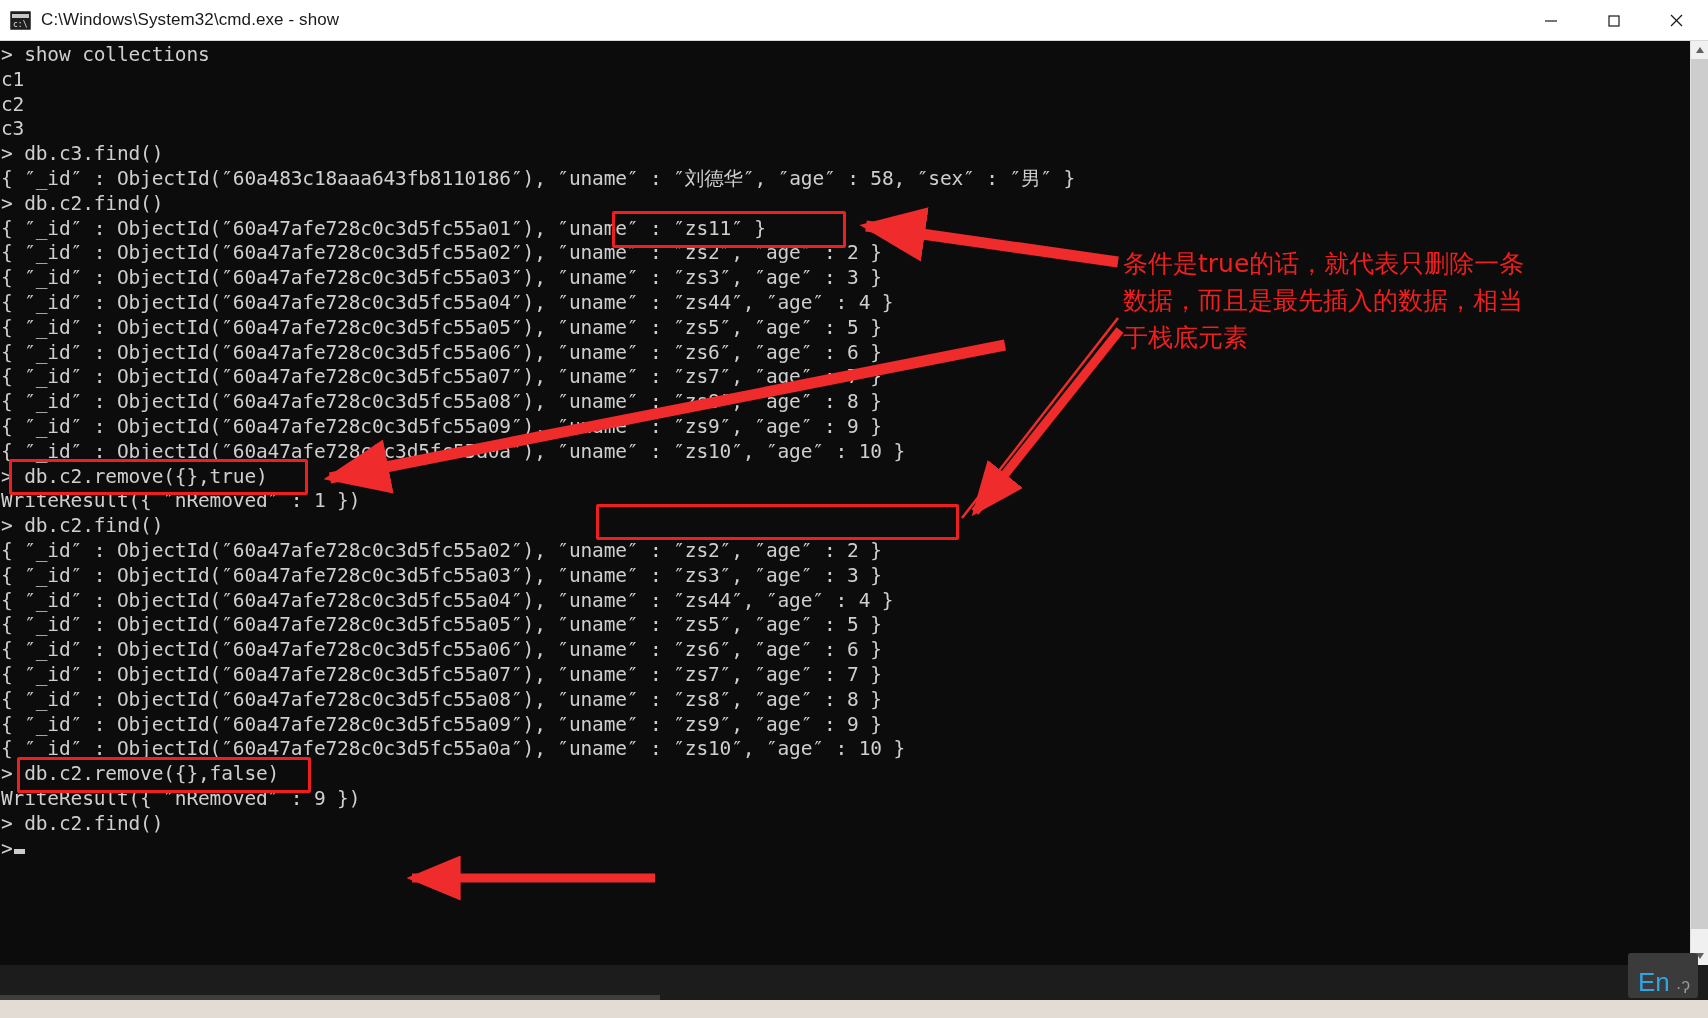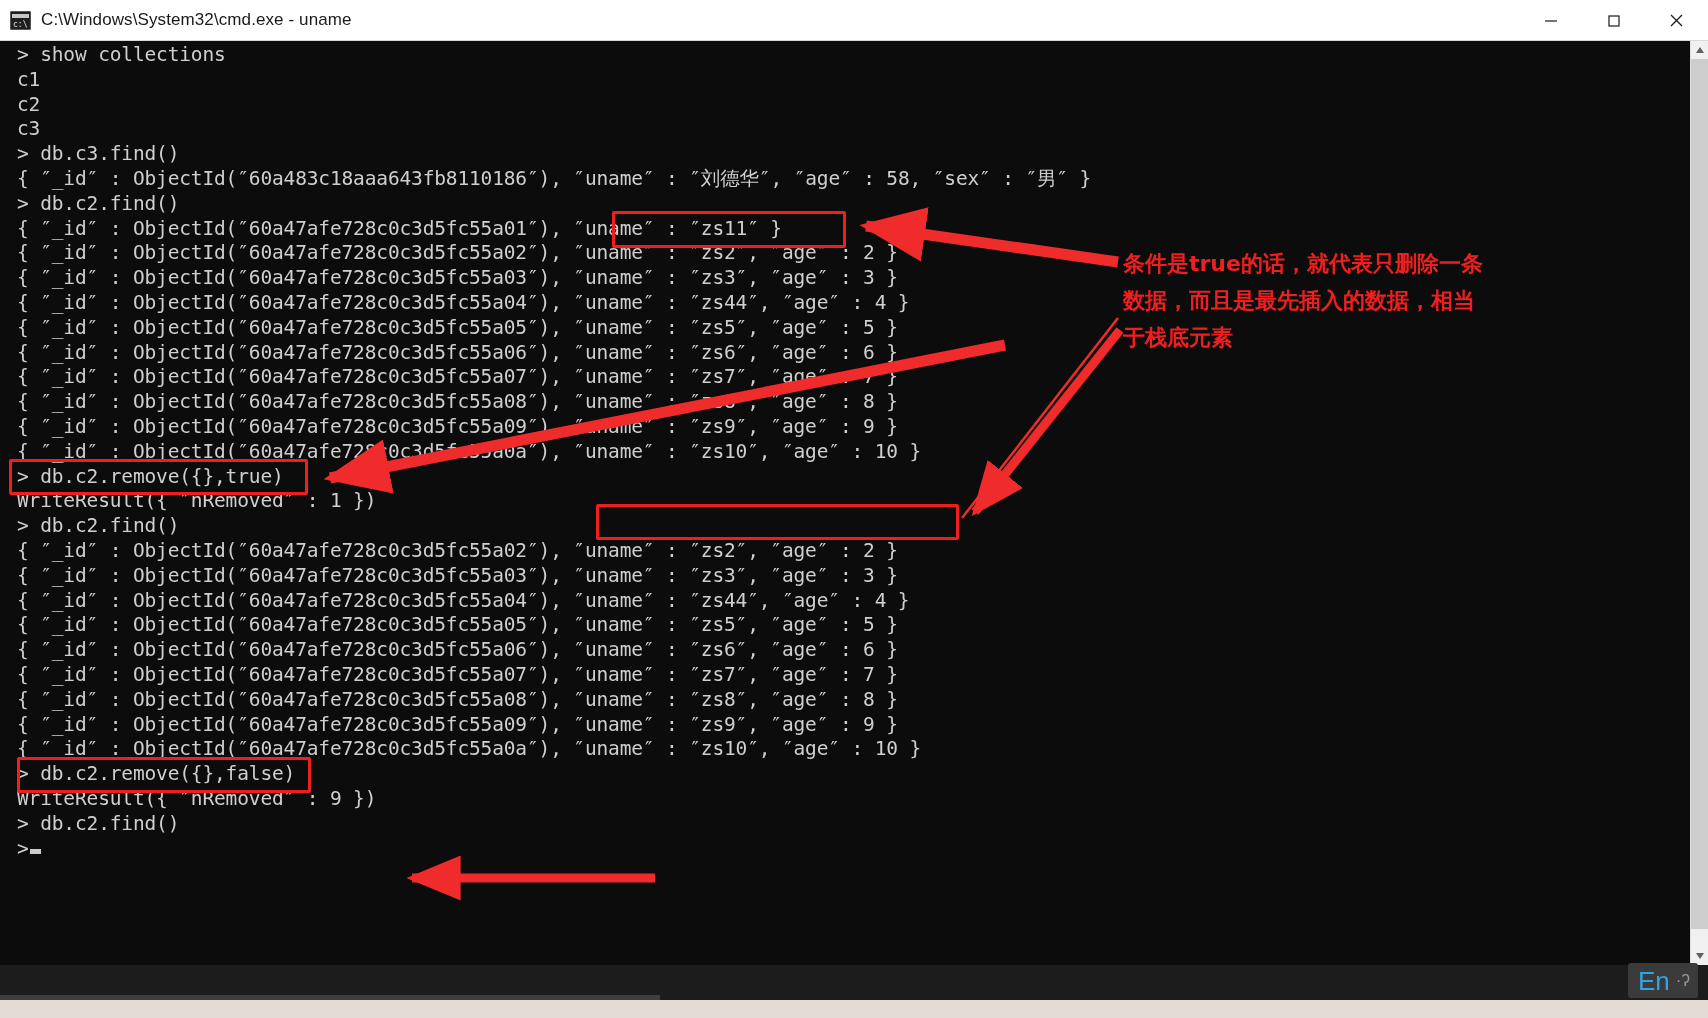--- a/index.html
+++ b/index.html
@@ -99,21 +99,21 @@
     padding: 2px 0 0 0;
     font-family: "DejaVu Sans Mono", "Liberation Mono", monospace;
     font-size: 19.5px;
     line-height: 24.8px;
     color: #cfcfcf;
     white-space: pre;
     letter-spacing: -0.15px;
   }
   .term-line {
     height: 24.8px;
-    padding-left: 17px;
+    padding-left: 1px;
     white-space: pre;
   }
   .caret {
     display: inline-block;
     width: 11px;
     height: 5px;
     background: #cccccc;
     vertical-align: baseline;
     margin-left: 1px;
     position: relative;
@@ -167,25 +167,25 @@
     bottom: 18px;
     width: 660px;
     height: 5px;
     background: #3e3e3e;
   }
   .ime {
     position: absolute;
     right: 10px;
     bottom: 20px;
     display: flex;
-    align-items: center;
+    align-items: flex-end;
     background: #3b3b3b;
     border-radius: 3px;
     padding: 2px 8px 2px 10px;
-    height: 35px;
+    height: 45px;
     box-sizing: border-box;
   }
   .ime-label {
     font-family: "Liberation Sans", sans-serif;
     font-size: 26px;
     color: #2fa4e7;
     line-height: 28px;
   }
   .ime-dots {
     margin-left: 6px;
@@ -205,34 +205,34 @@
   .anno-box {
     position: absolute;
     border: 3px solid #ef2b2b;
     border-radius: 2px;
     box-sizing: border-box;
   }
   .anno-text {
     position: absolute;
     color: #f01f1f;
     font-family: "DejaVu Sans", "Liberation Sans", sans-serif;
-    font-size: 22px;
+    font-size: 25px;
     line-height: 37px;
-    font-weight: 700;
+    font-weight: 400;
     white-space: pre;
   }
 </style>
 </head>
 <body>
 
 <div id="app">
 
   <div class="titlebar">
     <div class="title-icon"></div>
-    <div class="title-text">C:\Windows\System32\cmd.exe - uname</div>
+    <div class="title-text">C:\Windows\System32\cmd.exe - show</div>
     <div class="win-controls">
       <div class="win-btn">
         <svg width="16" height="16" viewBox="0 0 16 16">
           <line x1="2" y1="8" x2="14" y2="8" stroke="#1a1a1a" stroke-width="1.2"></line>
         </svg>
       </div>
       <div class="win-btn">
         <svg width="16" height="16" viewBox="0 0 16 16">
           <rect x="3" y="3" width="10" height="10" fill="none" stroke="#1a1a1a" stroke-width="1.2"></rect>
         </svg>

